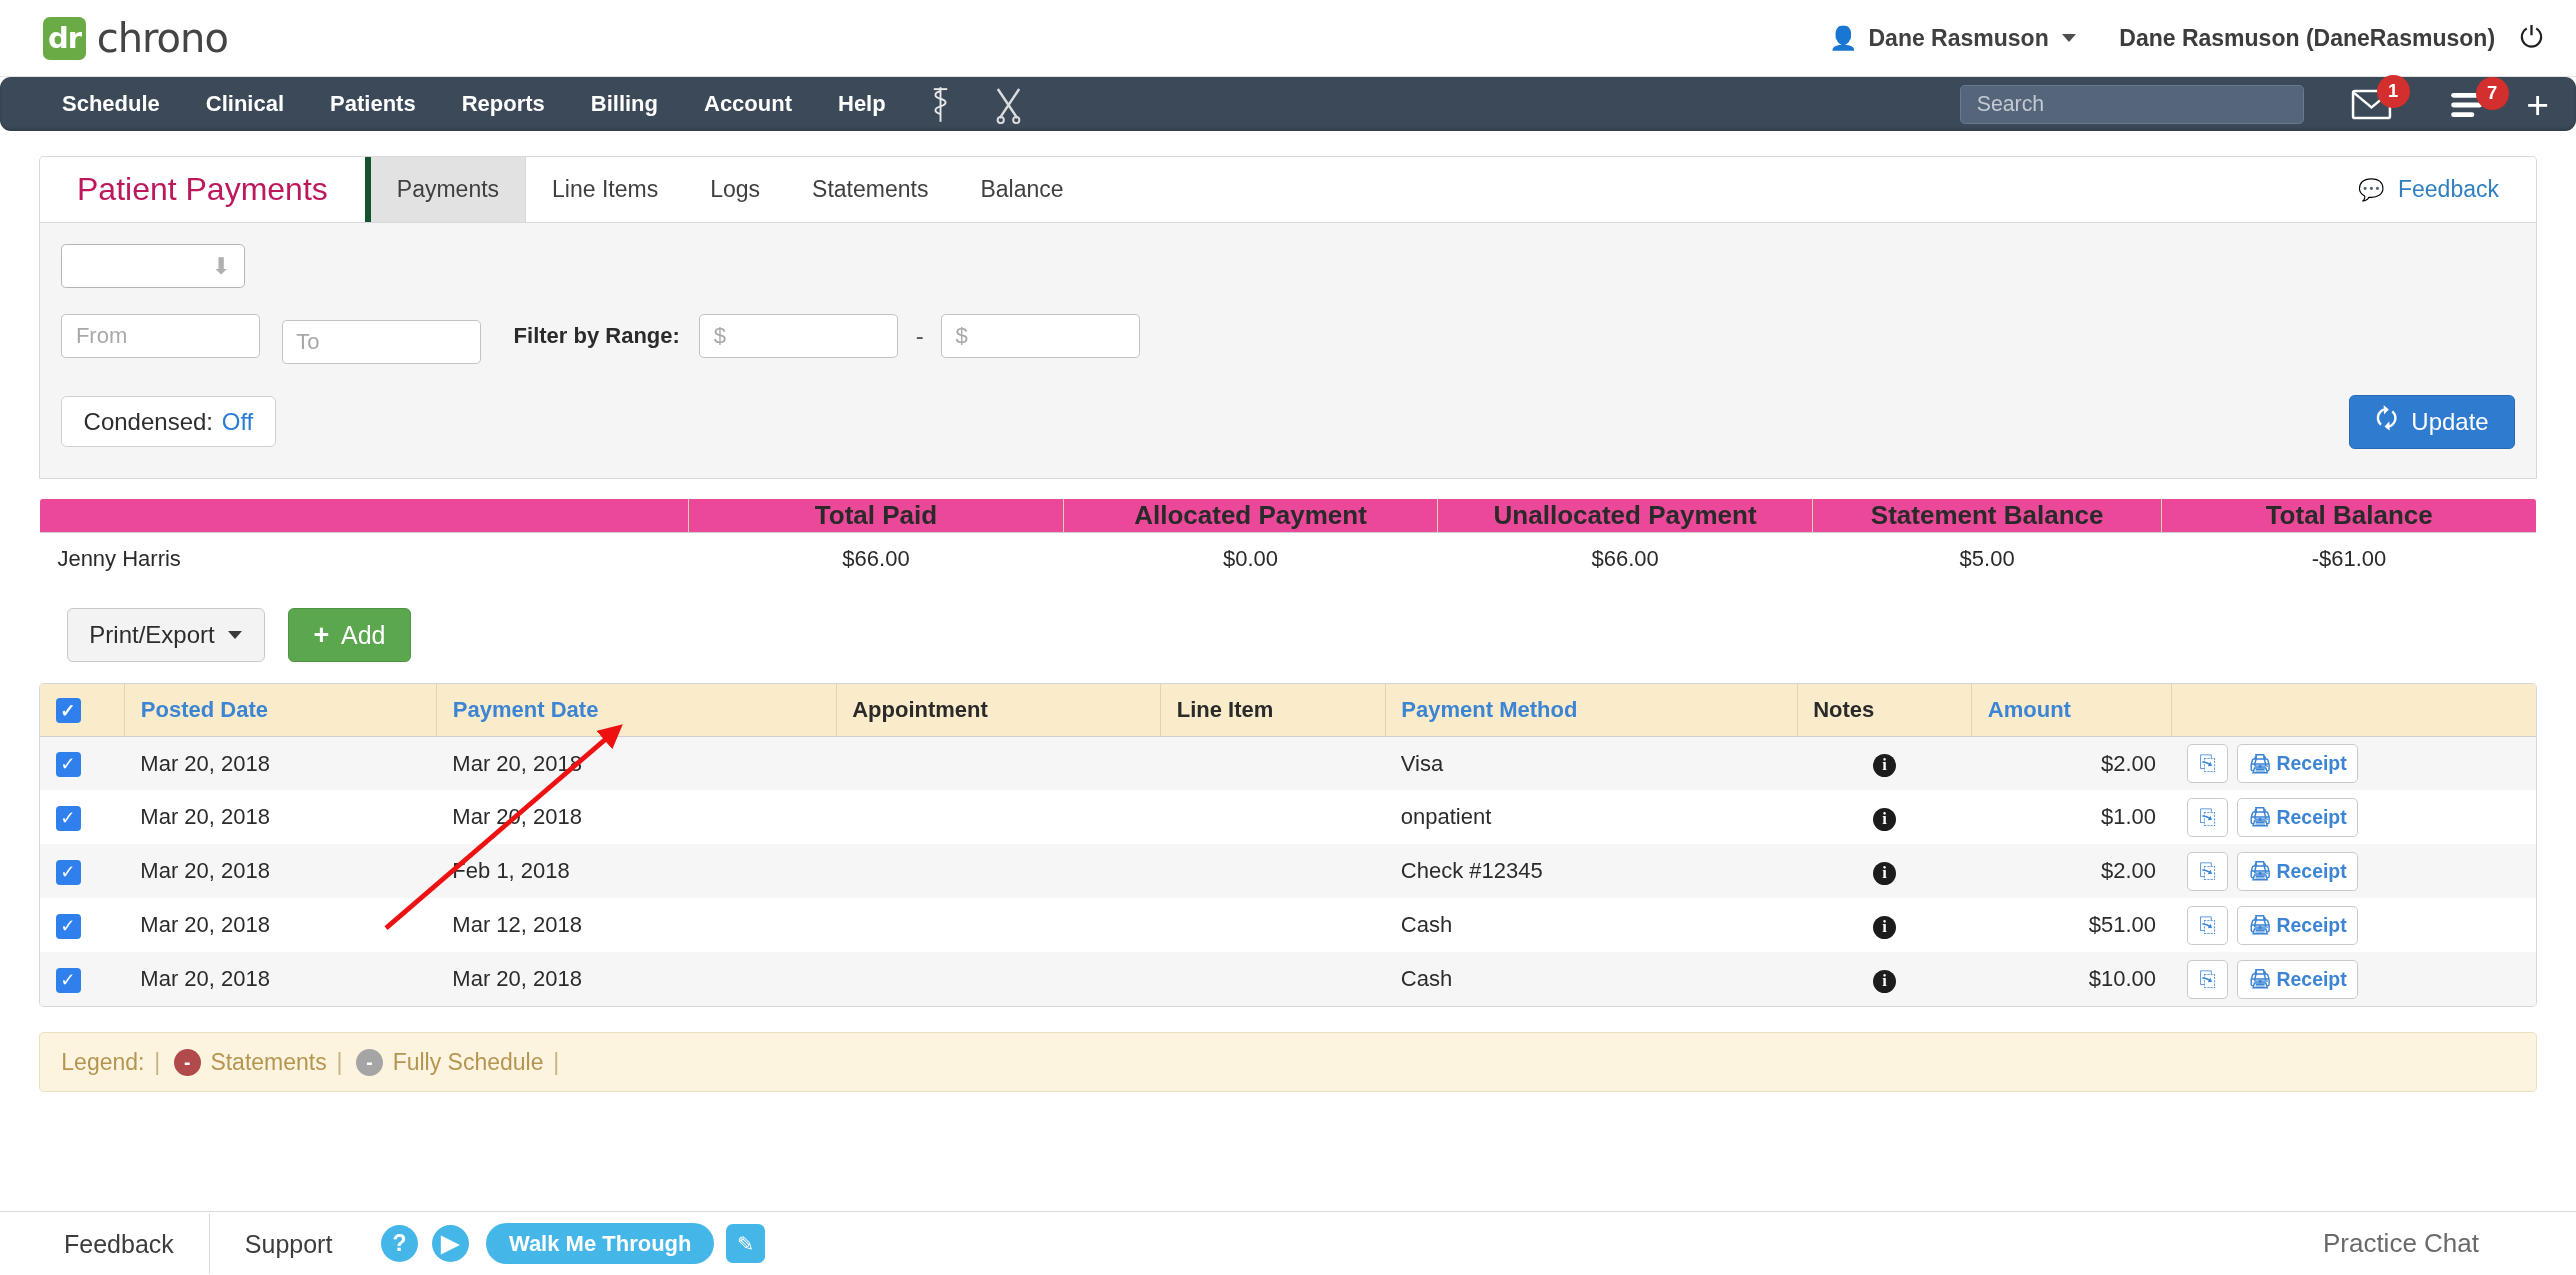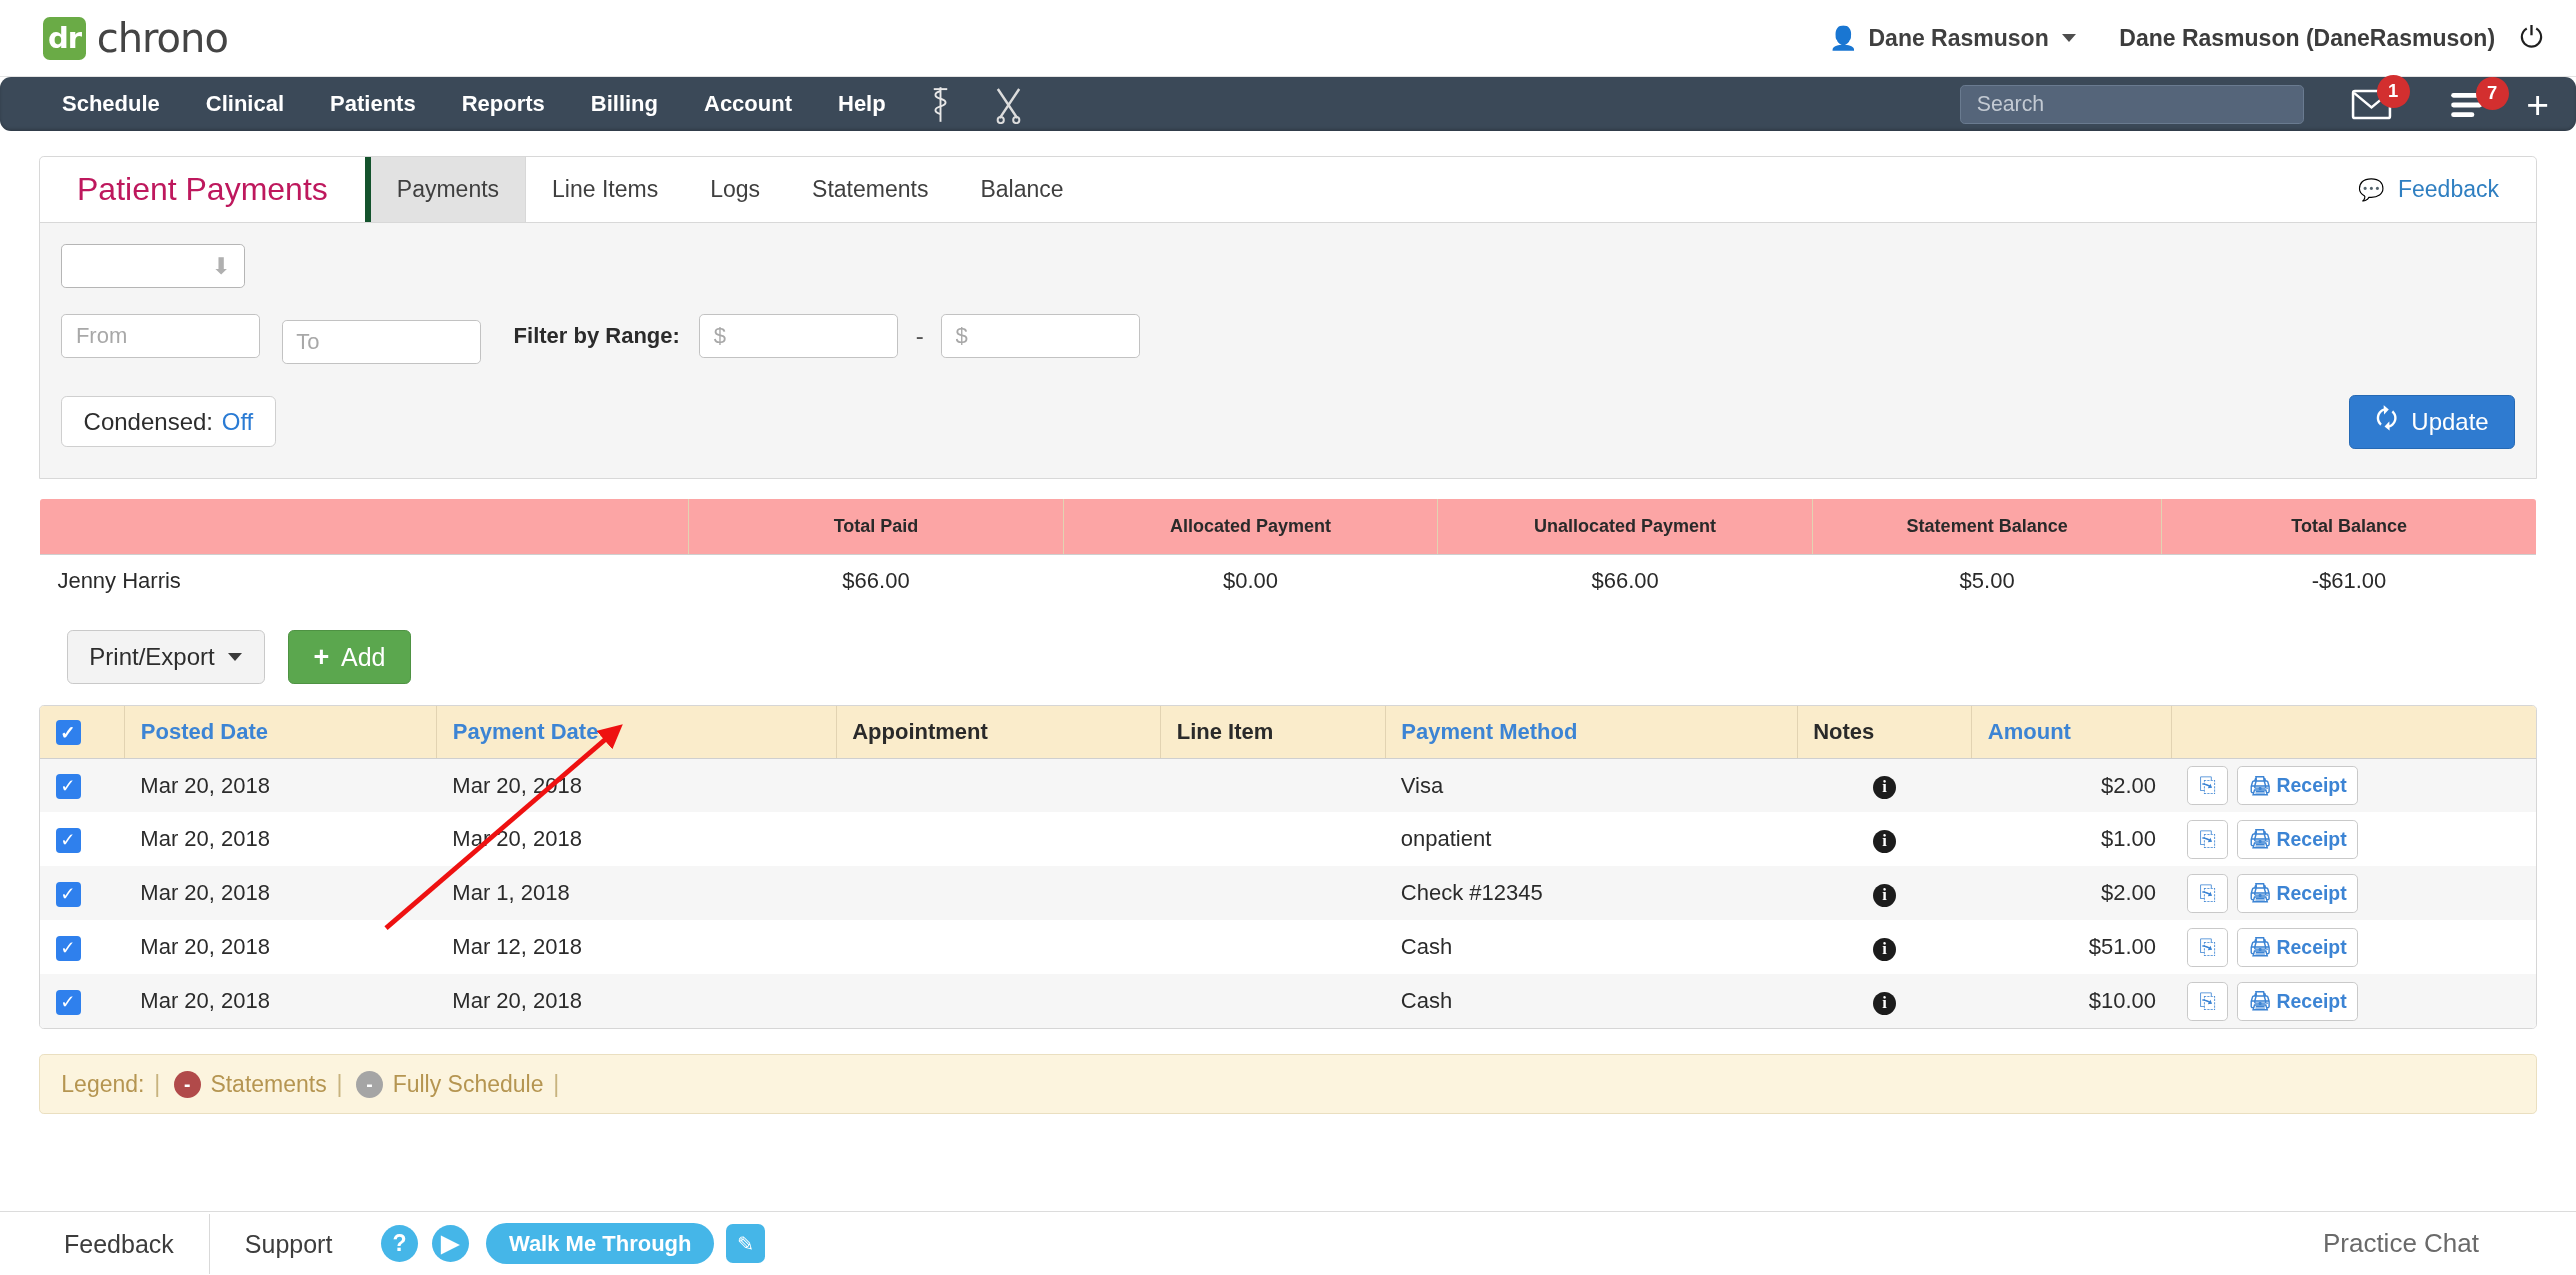--- a/index.html
+++ b/index.html
@@ -240,27 +240,27 @@
 
   
   .summary-wrap { padding: 19.4px 0 0 0; }
   table.tbl { width: 100%; border-collapse: collapse; }
   table.summary {
     border: 1px solid #d6d6d6;
     border-radius: 3.9px;
     overflow: hidden;
   }
   table.summary th {
-    background: #fca5a5;
+    background: #ec4899;
     border-right: 1px solid #e2d3b2;
     border-bottom: 1.9px solid #cfcfcf;
-    font-size: 18px;
+    font-size: 26px;
     font-weight: bold;
     color: #2a2a2a;
-    height: 56px;
+    height: 34px;
     text-align: center;
     padding: 0 17.4px;
   }
   table.summary th:first-child { text-align: left; }
   table.summary th:last-child { border-right: none; }
   table.summary td {
     font-size: 22px;
     color: #2a2a2a;
     height: 52px;
     text-align: center;
@@ -649,21 +649,21 @@
               <div class="mini-btn receipt">
                 <span class="pr">🖨</span>
                 <span>Receipt</span>
               </div>
             </div>
           </td>
         </tr>
         <tr class="alt">
           <td><span class="cb">✓</span></td>
           <td>Mar 20, 2018</td>
-          <td>Mar 1, 2018</td>
+          <td>Feb 1, 2018</td>
           <td></td>
           <td></td>
           <td>Check #12345</td>
           <td class="ctr"><span class="info-i">i</span></td>
           <td class="num">$2.00</td>
           <td>
             <div class="row-actions">
               <div class="mini-btn">⎘</div>
               <div class="mini-btn receipt">
                 <span class="pr">🖨</span>

